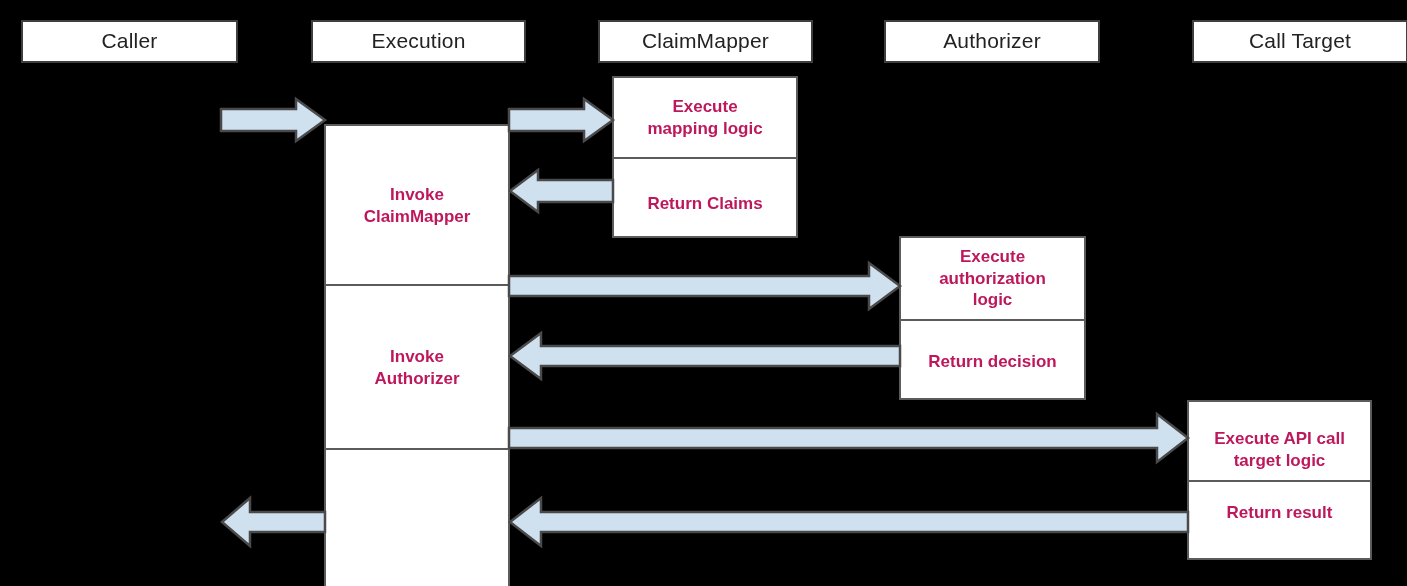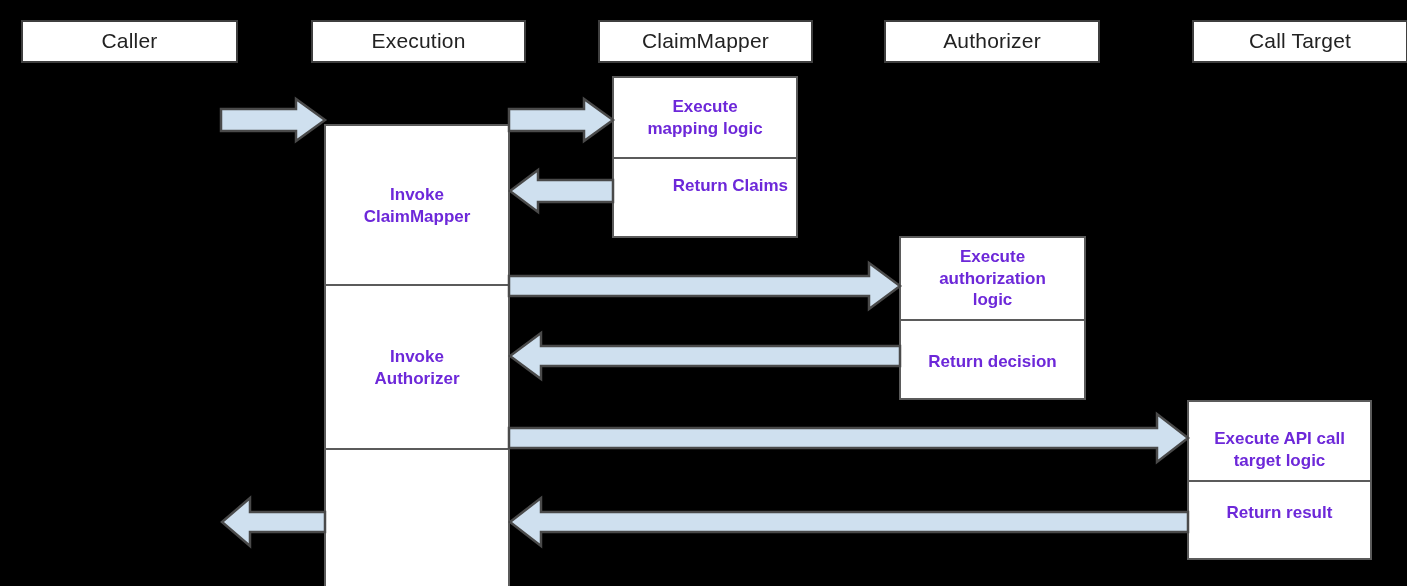--- a/index.html
+++ b/index.html
@@ -42,21 +42,21 @@
   }
   .act-cell {
     position: absolute;
     left: 0;
     right: 0;
     display: flex;
     align-items: center;
     justify-content: center;
     text-align: center;
     box-sizing: border-box;
-    color: #6d28d9;
+    color: #be185d;
     font-weight: bold;
     font-size: 17px;
     line-height: 1.28;
     padding: 0 8px;
   }
   .act-divider {
     position: absolute;
     left: 0;
     right: 0;
     height: 2px;
@@ -111,21 +111,21 @@
     <div class="act-divider" style="top:322px;"></div>
 
   </div>
 
   <div class="activation" style="left:612px; top:76px; width:186px; height:162px;">
     <div class="act-cell" style="top:0; height:79px; flex-direction:column;">
       <span>Execute</span>
       <span>mapping logic</span>
     </div>
     <div class="act-divider" style="top:79px;"></div>
-    <div class="act-cell" style="top:67px; height:81px; flex-direction:column;align-items:flex-end;">
+    <div class="act-cell" style="top:85px; height:81px; flex-direction:column;">
       <span>Return Claims</span>
     </div>
   </div>
 
   <div class="activation" style="left:899px; top:236px; width:187px; height:164px;">
     <div class="act-cell" style="top:0; height:81px; flex-direction:column;">
       <span>Execute</span>
       <span>authorization</span>
       <span>logic</span>
     </div>

